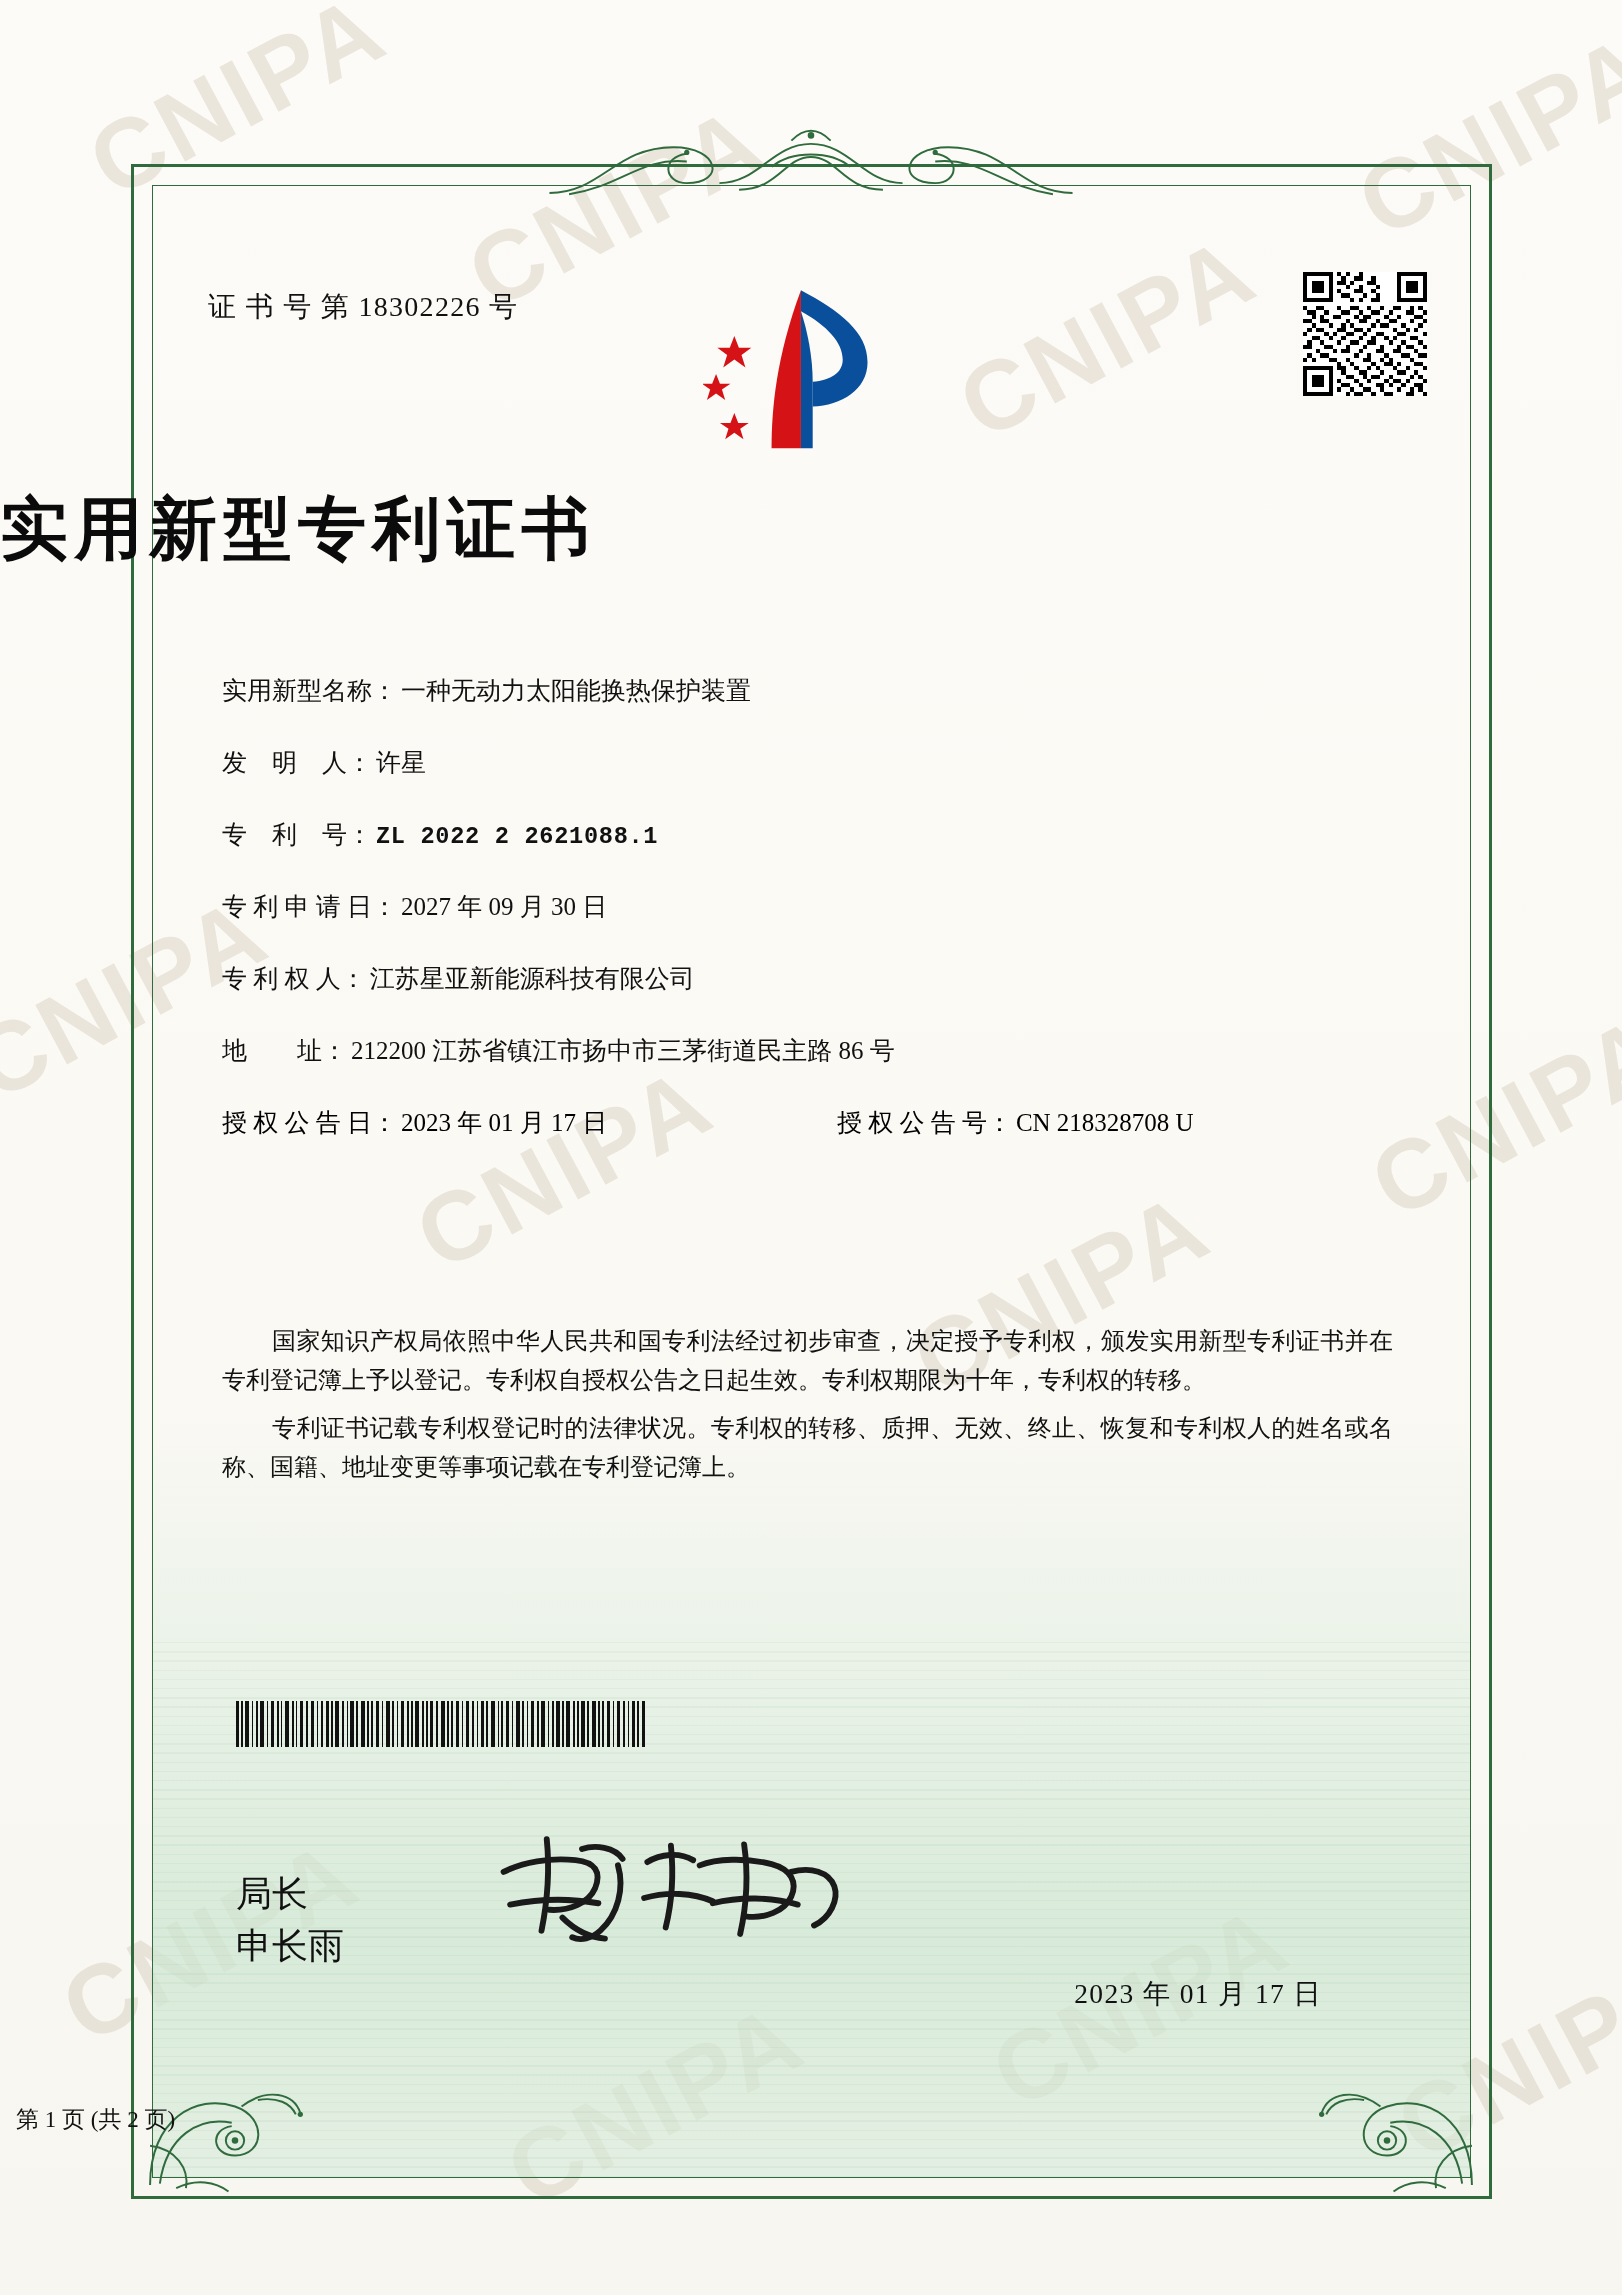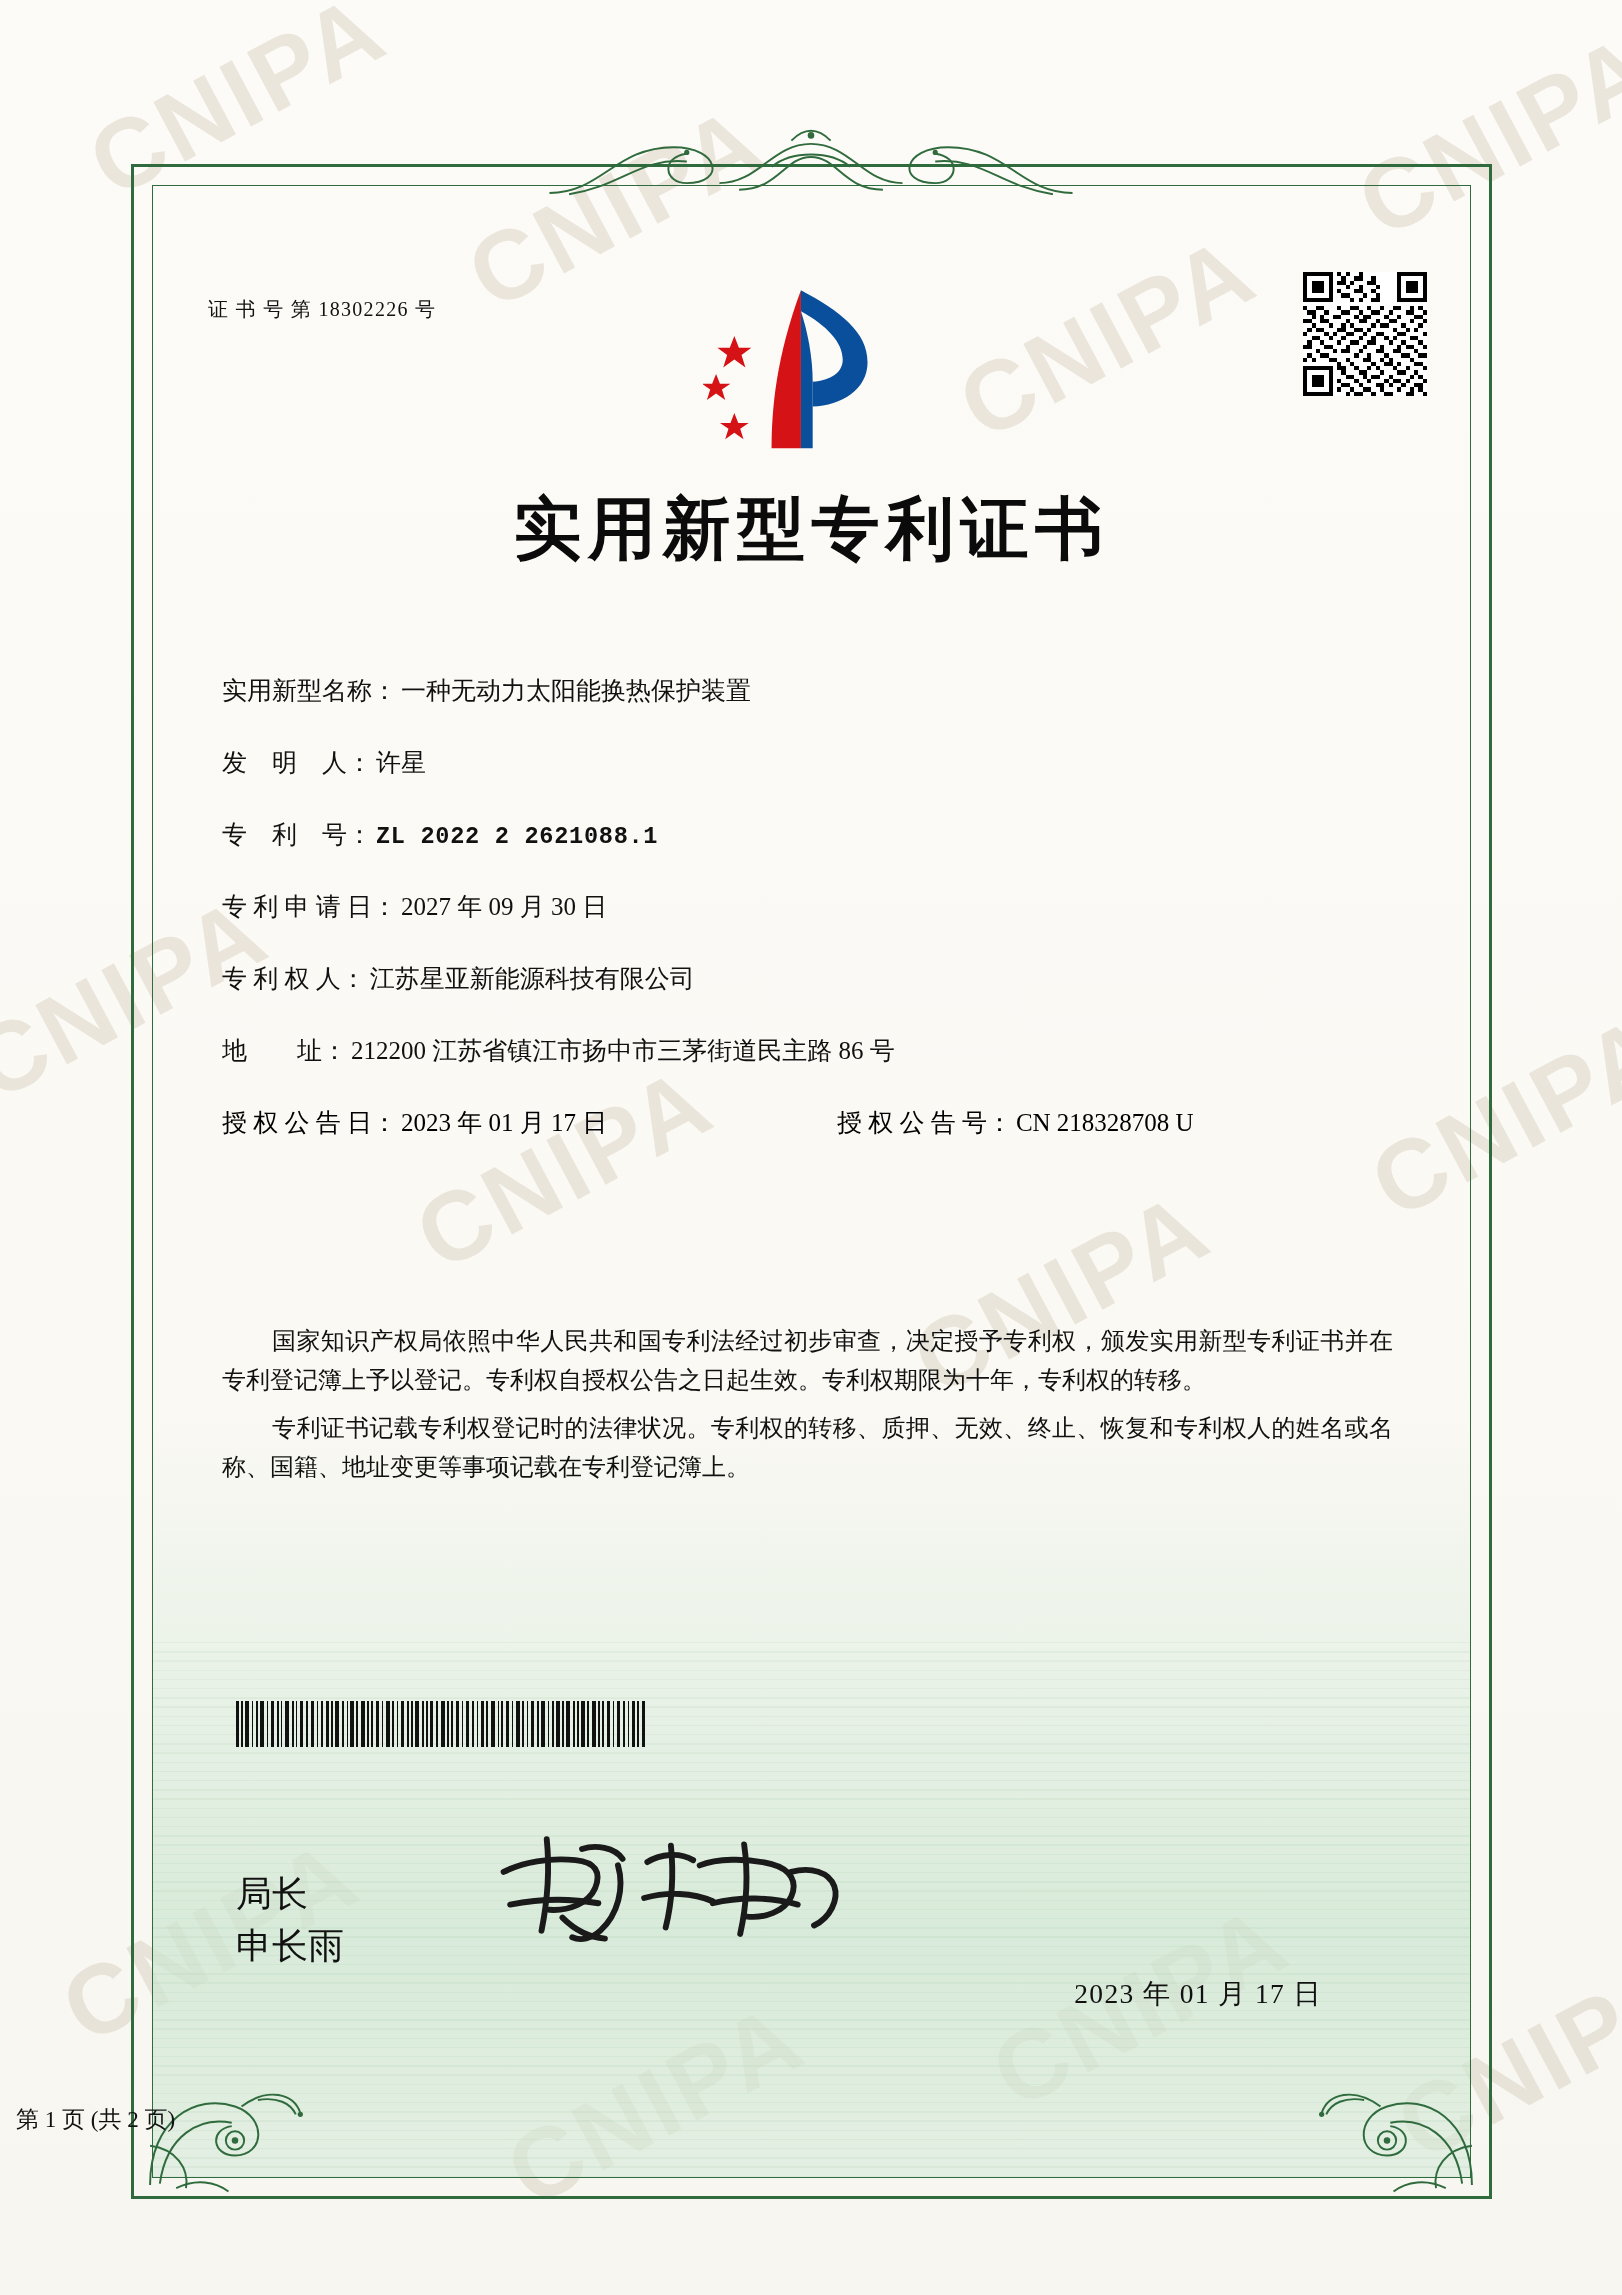--- a/index.html
+++ b/index.html
@@ -81,22 +81,22 @@
     pointer-events: none;
   }
 
   
   .ornament { position: absolute; pointer-events: none; }
 
   
   .cert-number {
     position: absolute;
     left: 208px;
-    top: 296px;
-    font-size: 20px;
+    top: 288px;
+    font-size: 28px;
     color: #111;
     letter-spacing: 1.3px;
     white-space: nowrap;
   }
   .qr {
     position: absolute;
     right: 196px;
     top: 272px;
     width: 124px;
     height: 124px;
@@ -107,21 +107,21 @@
     left: 703px;
     top: 285px;
     width: 222px;
     height: 170px;
   }
   .main-title {
     position: absolute;
     left: 0;
     right: 0;
     top: 484px;
-    text-align: center;
+    text-align: left;
     font-size: 68px;
     font-weight: bold;
     letter-spacing: 6.5px;
     color: #0b0b0b;
     font-family: "DejaVu Serif", "Liberation Serif", serif;
   }
 
   
   .fields {
     position: absolute;

